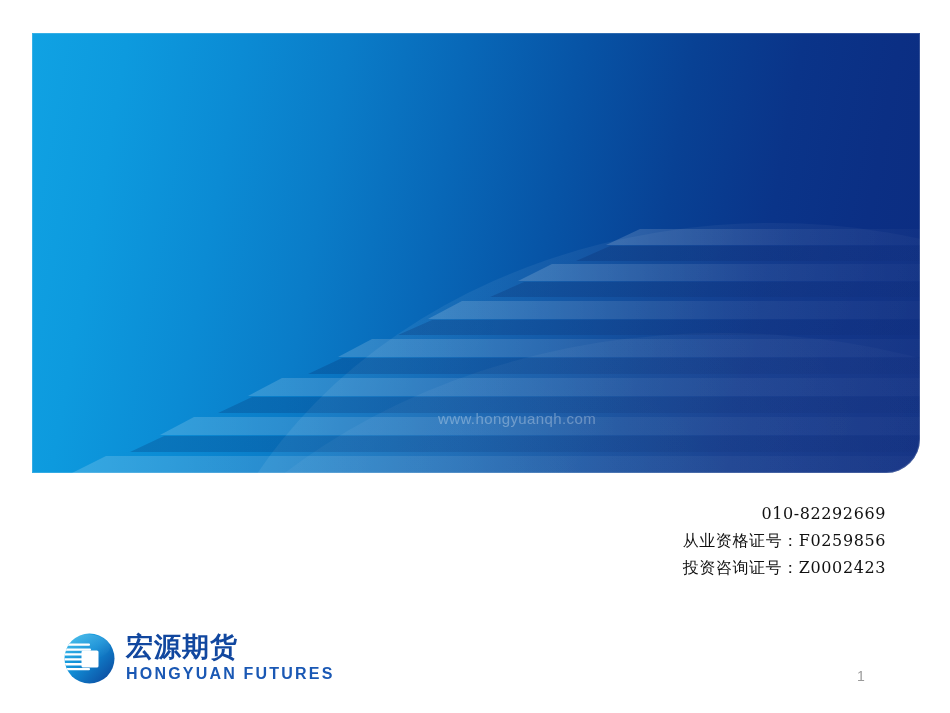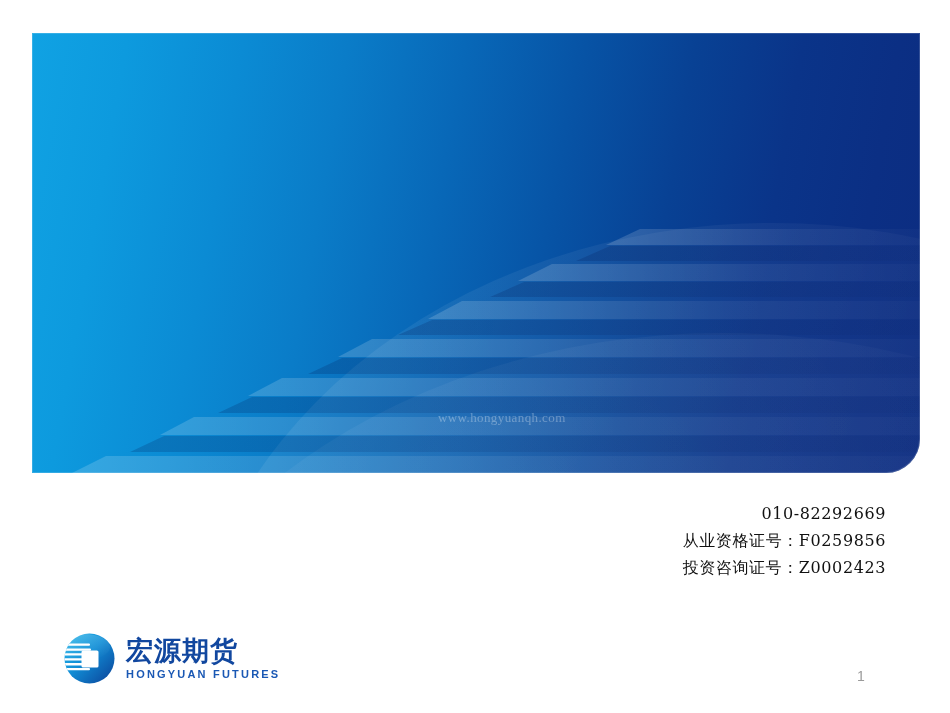--- a/index.html
+++ b/index.html
@@ -92,24 +92,24 @@
   }
   .stripe.dark {
     background: linear-gradient(90deg, rgba(0,20,80,0.20), rgba(0,16,70,0.09) 60%, rgba(0,12,60,0.03));
   }
 
   
   #watermark {
     position: absolute;
     left: 406px;
     top: 377px;
-    font-size: 13px;
+    font-size: 15px;
     letter-spacing: 0.4px;
     color: rgba(255,255,255,0.30);
-    font-family: Liberation Serif, serif;
+    font-family: Liberation Sans, sans-serif;
     white-space: nowrap;
   }
 
   
   #title-block {
     position: absolute;
     left: 88px;
     top: 125px;
     width: 740px;
   }
@@ -178,21 +178,21 @@
     font-family: "DejaVu Sans", "Liberation Sans", sans-serif;
     font-size: 27px;
     font-weight: 700;
     color: #11479f;
     letter-spacing: 1px;
     line-height: 1.08;
     white-space: nowrap;
   }
   #logo-en {
     font-family: "Liberation Sans", sans-serif;
-    font-size: 11px;
+    font-size: 16px;
     font-weight: 700;
     color: #1a58b4;
     letter-spacing: 2.2px;
     line-height: 1.5;
     margin-top: 1px;
     white-space: nowrap;
   }
 
   
   #page-number {

